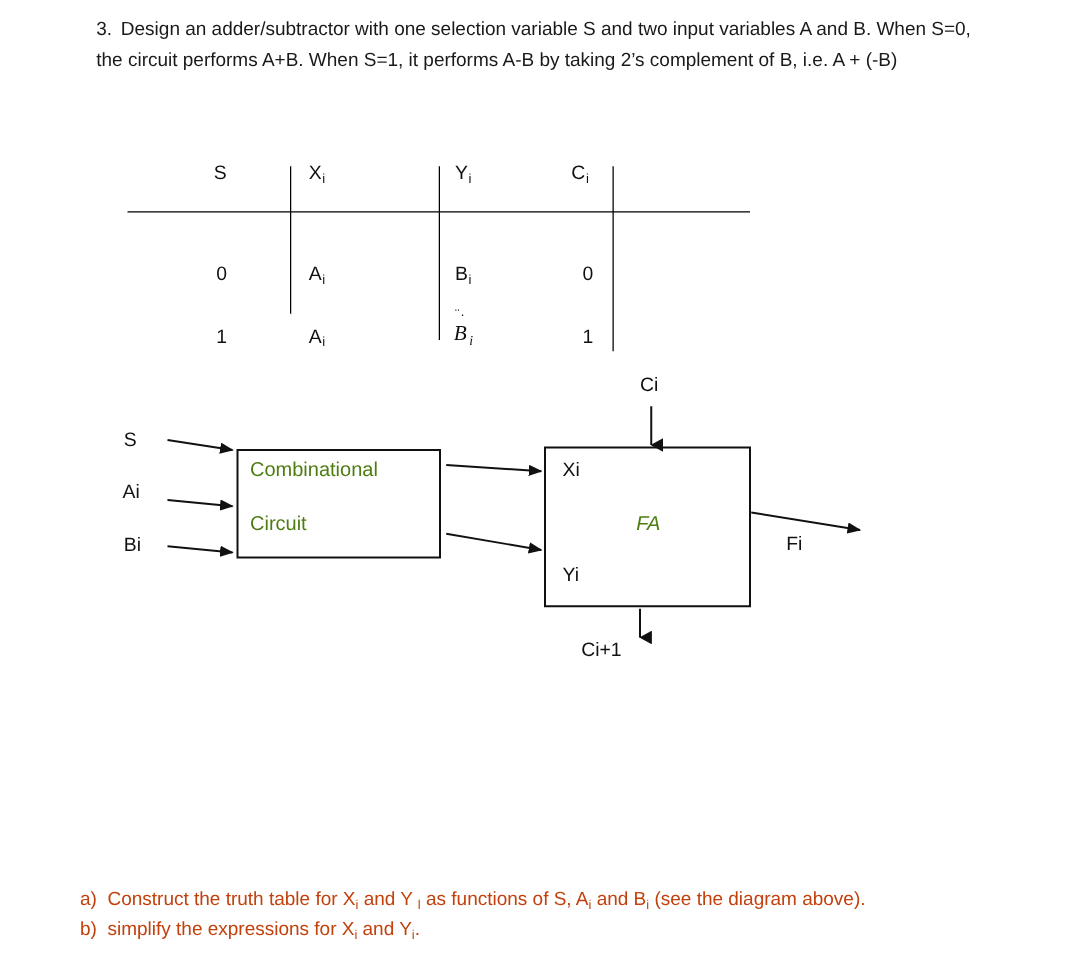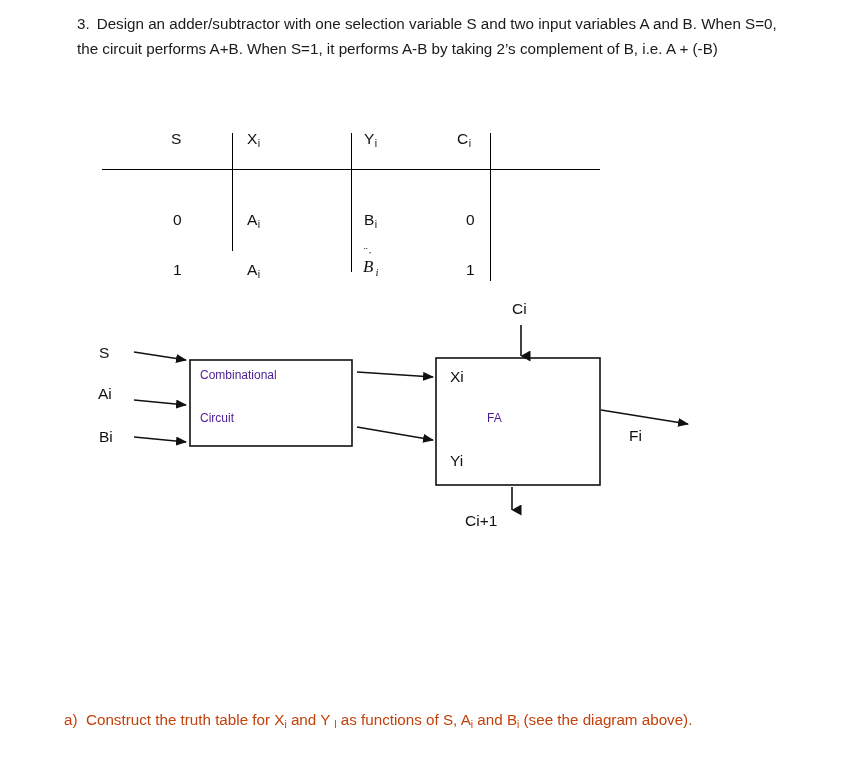--- a/index.html
+++ b/index.html
@@ -106,22 +106,22 @@
   }
   .dlabel {
     position: absolute;
     font-size: 15.5px;
     color: #111;
     white-space: nowrap;
     line-height: 1;
   }
   .boxlabel {
     position: absolute;
-    font-size: 12px;
-    color: #4c1d95;
+    font-size: 16px;
+    color: #4d7c0f;
     white-space: nowrap;
     line-height: 1;
   }
 
   
   #questions {
     position: absolute;
     left: 64px;
     top: 708px;
     width: 760px;
@@ -211,24 +211,27 @@
 
   <div class="dlabel" style="left:99px; top:345px;">S</div>
   <div class="dlabel" style="left:98px; top:386px;">Ai</div>
   <div class="dlabel" style="left:99px; top:429px;">Bi</div>
 
   <div class="boxlabel" style="left:200px; top:369px;">Combinational</div>
   <div class="boxlabel" style="left:200px; top:412px;text-align:right;">Circuit</div>
 
   <div class="dlabel" style="left:450px; top:369px;">Xi</div>
   <div class="dlabel" style="left:450px; top:453px;">Yi</div>
-  <div class="boxlabel" style="left:487px; top:412px;">FA</div>
+  <div class="boxlabel" style="left:509px; top:412px;font-style:italic;">FA</div>
 
   <div class="dlabel" style="left:512px; top:301px;">Ci</div>
   <div class="dlabel" style="left:465px; top:513px;">Ci+1</div>
   <div class="dlabel" style="left:629px; top:428px;">Fi</div>
 </div>
 
 <div id="questions">
   <div class="qrow">
     <span class="qmark">a)</span><span>Construct the truth table for X</span><sub>i</sub><span> and Y </span><sub>l</sub><span> as functions of S, A</span><sub>i</sub><span> and B</span><sub>i</sub><span> (see the diagram above).</span>
   </div>
+  <div class="qrow">
+    <span class="qmark">b)</span><span>simplify the expressions for X</span><sub>i</sub><span>  and  Y</span><sub>i</sub><span>.</span>
+  </div>
 </div>
 
 </body></html>

